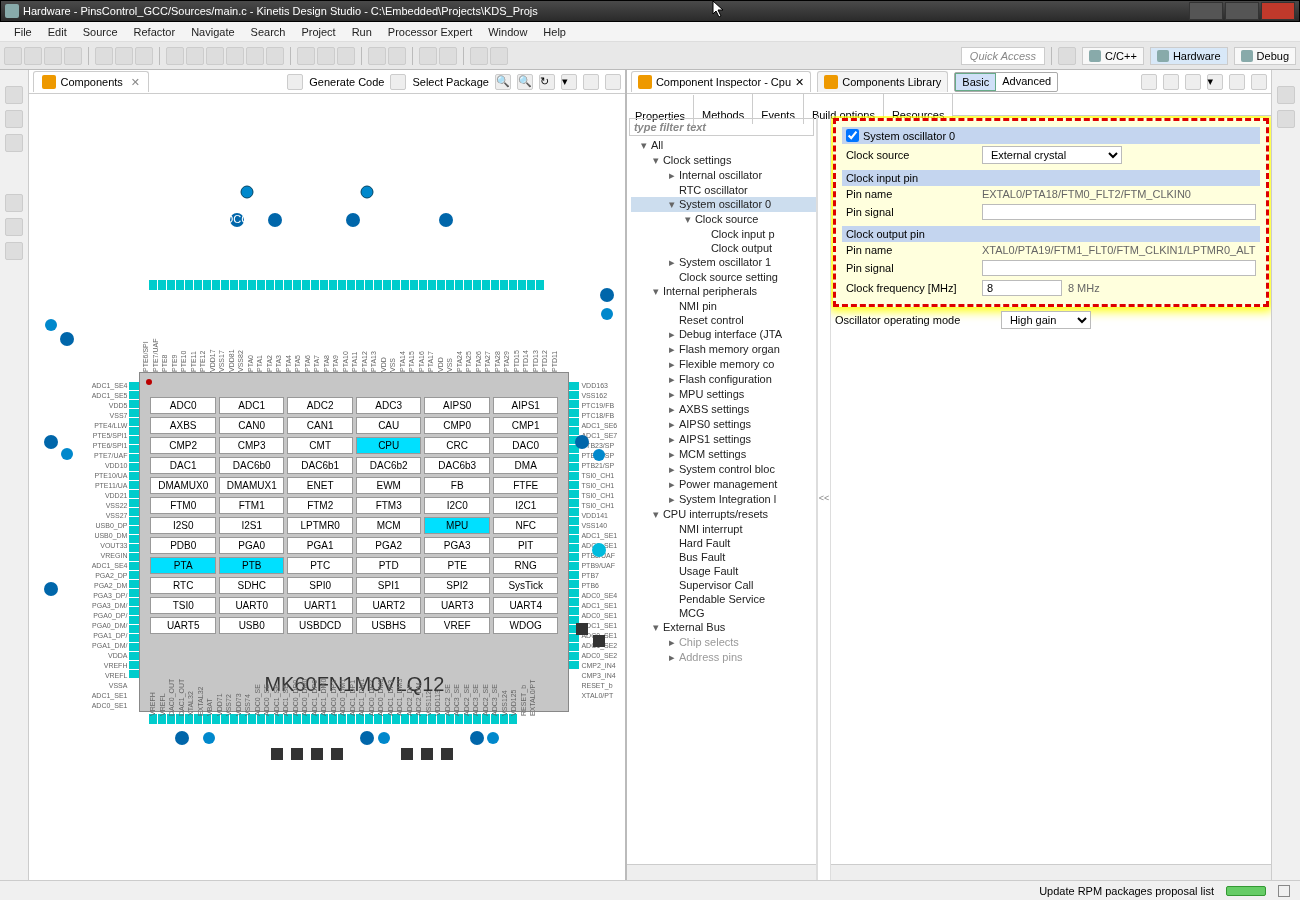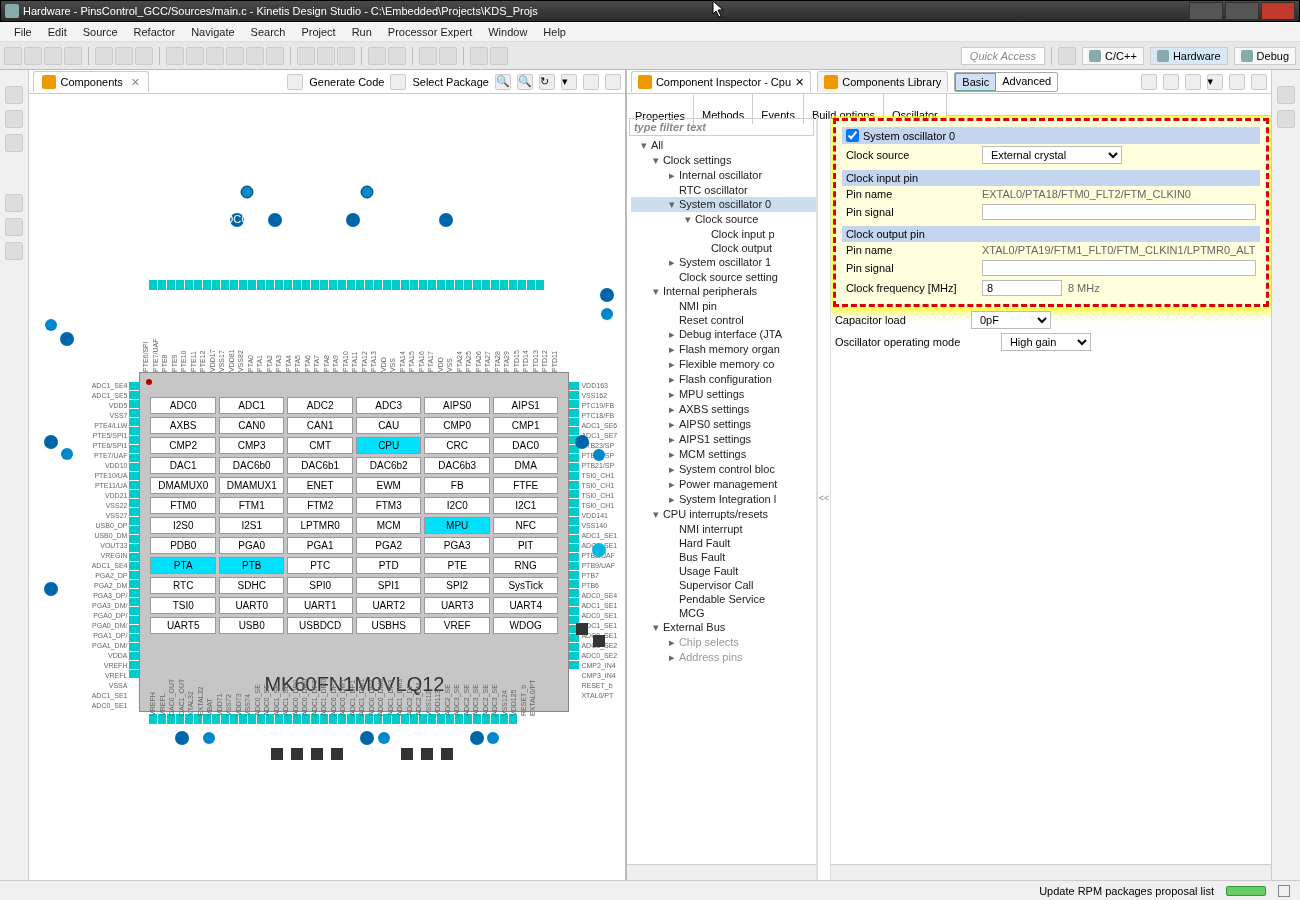--- a/index.html
+++ b/index.html
@@ -738,21 +738,21 @@
       <span class="ai"></span>
       <span class="ai">▾</span>
       <span class="ai"></span>
       <span class="ai"></span>
     </div>
     <div class="subtabs">
       <div class="sel">Properties</div>
       <div>Methods</div>
       <div>Events</div>
       <div>Build options</div>
-      <div>Oscillator</div>
+      <div>Resources</div>
     </div>
     <div class="rpbody">
       <div class="treecol">
         <div class="filter">type filter text</div>
         <div class="tree" id="proptree">
             <div class="node d0"><span class="exp">▾</span>All</div>
             <div class="node d1"><span class="exp">▾</span>Clock settings</div>
             <div class="node d2"><span class="exp">▸</span>Internal oscillator</div>
             <div class="node d2"><span class="exp"></span>RTC oscillator</div>
             <div class="node d2 sel"><span class="exp">▾</span>System oscillator 0</div>
@@ -819,24 +819,20 @@
               <span class="lbl">Pin signal</span>
               <input class="val" style="">
             </div>
           <div class="row">
             <span class="lbl">Clock frequency [MHz]</span>
             <input style="width: 80px;" value="8">
             <span class="ro">8 MHz</span>
           </div>
         </div>
         <div class="row">
-            <span class="lbl">Capacitor load</span>
-            <select style="width:80px;"><option>0pF</option></select>
-          </div>
-        <div class="row">
             <span class="lbl" style="width:160px;">Oscillator operating mode</span>
             <select style="width:90px;"><option>High gain</option></select>
           </div>
         <div class="hscroll" style="position:absolute;bottom:0;left:0;right:0;"></div>
       </div>
     </div>
   </div>
 
   <div class="trim trimR">
     <div class="tb"></div>

